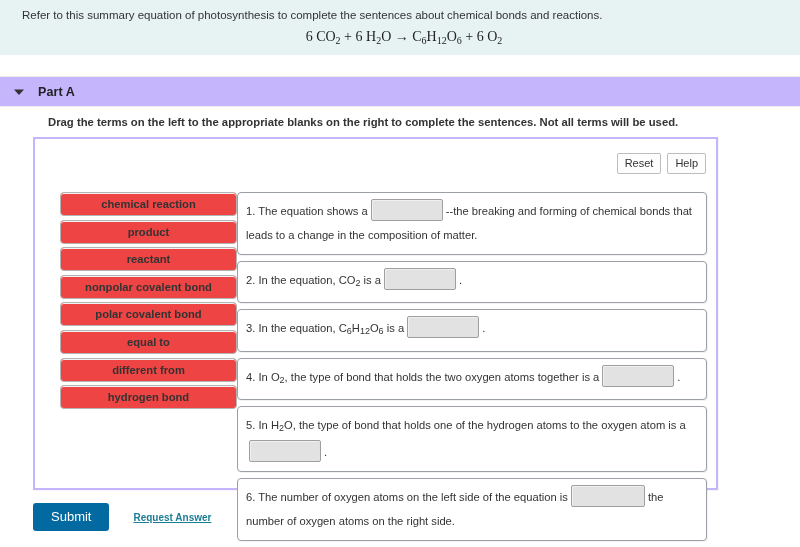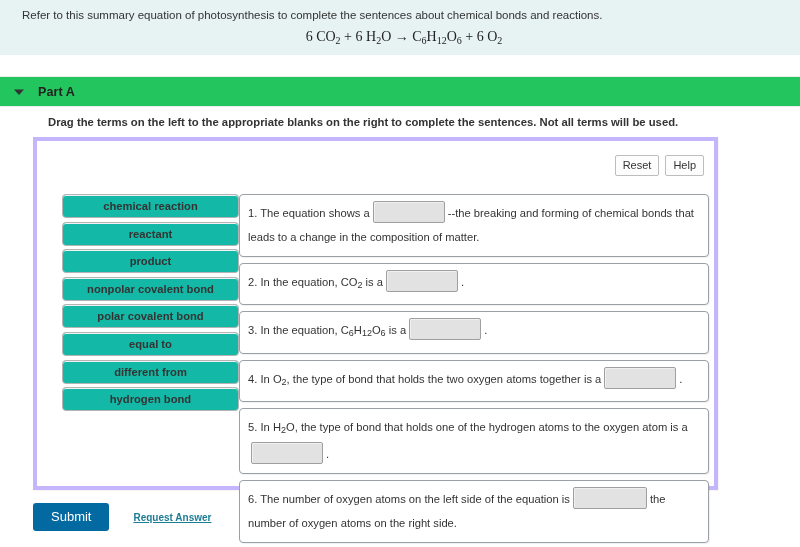--- a/index.html
+++ b/index.html
@@ -37,21 +37,21 @@
     color: #222222;
     font-family: "Liberation Serif", serif;
   }
   .equation sub { font-size: 10px; vertical-align: -0.25em; }
 
   
   .part-header {
     position: absolute;
     left: 0; top: 76px;
     width: 800px; height: 31px;
-    background: #22c55e;
+    background: #c4b5fd;
     border-top: 1px solid #ececec;
     border-bottom: 1px solid #ececec;
     display: flex;
     align-items: center;
   }
   .caret {
     width: 10px; height: 10px;
     margin-left: 14px; margin-right: 14px;
     position: relative;
   }
@@ -73,21 +73,21 @@
     color: #333333;
     margin-left: 15px;
   }
 
   
   .exercise-box {
     position: absolute;
     left: 33px; top: 137px;
     width: 685px; height: 353px;
     background: #ffffff;
-    border: 4px solid #c4b5fd;
+    border: 2px solid #c4b5fd;
     box-shadow: 1px 1px 0 rgba(0,0,0,0.04);
   }
 
   
   .tool-row {
     position: absolute;
     right: 10px; top: 14px;
     display: flex;
     gap: 6px;
   }
@@ -112,21 +112,21 @@
 
   .terms-col {
     position: absolute;
     left: 25px; top: 0;
     width: 177px;
   }
   .term-tile {
     width: 177px;
     height: 24px;
     margin-bottom: 3.6px;
-    background: #14b8a6;
+    background: #ef4444;
     border: 1px solid #b4b4b4;
     border-radius: 4px;
     display: flex;
     align-items: center;
     justify-content: center;
     font-size: 11.2px;
     font-weight: bold;
     color: #333333;
     cursor: move;
     box-shadow: inset 0 1px 0 #f2f2f2;
@@ -221,24 +221,24 @@
       <button class="tool-btn">Help</button>
     </div>
 
     <div class="work-area">
 
       <div class="terms-col">
         <div class="term-tile">
             <span>chemical reaction</span>
           </div>
         <div class="term-tile">
+            <span>product</span>
+          </div>
+        <div class="term-tile">
             <span>reactant</span>
-          </div>
-        <div class="term-tile">
-            <span>product</span>
           </div>
         <div class="term-tile">
             <span>nonpolar covalent bond</span>
           </div>
         <div class="term-tile">
             <span>polar covalent bond</span>
           </div>
         <div class="term-tile">
             <span>equal to</span>
           </div>

